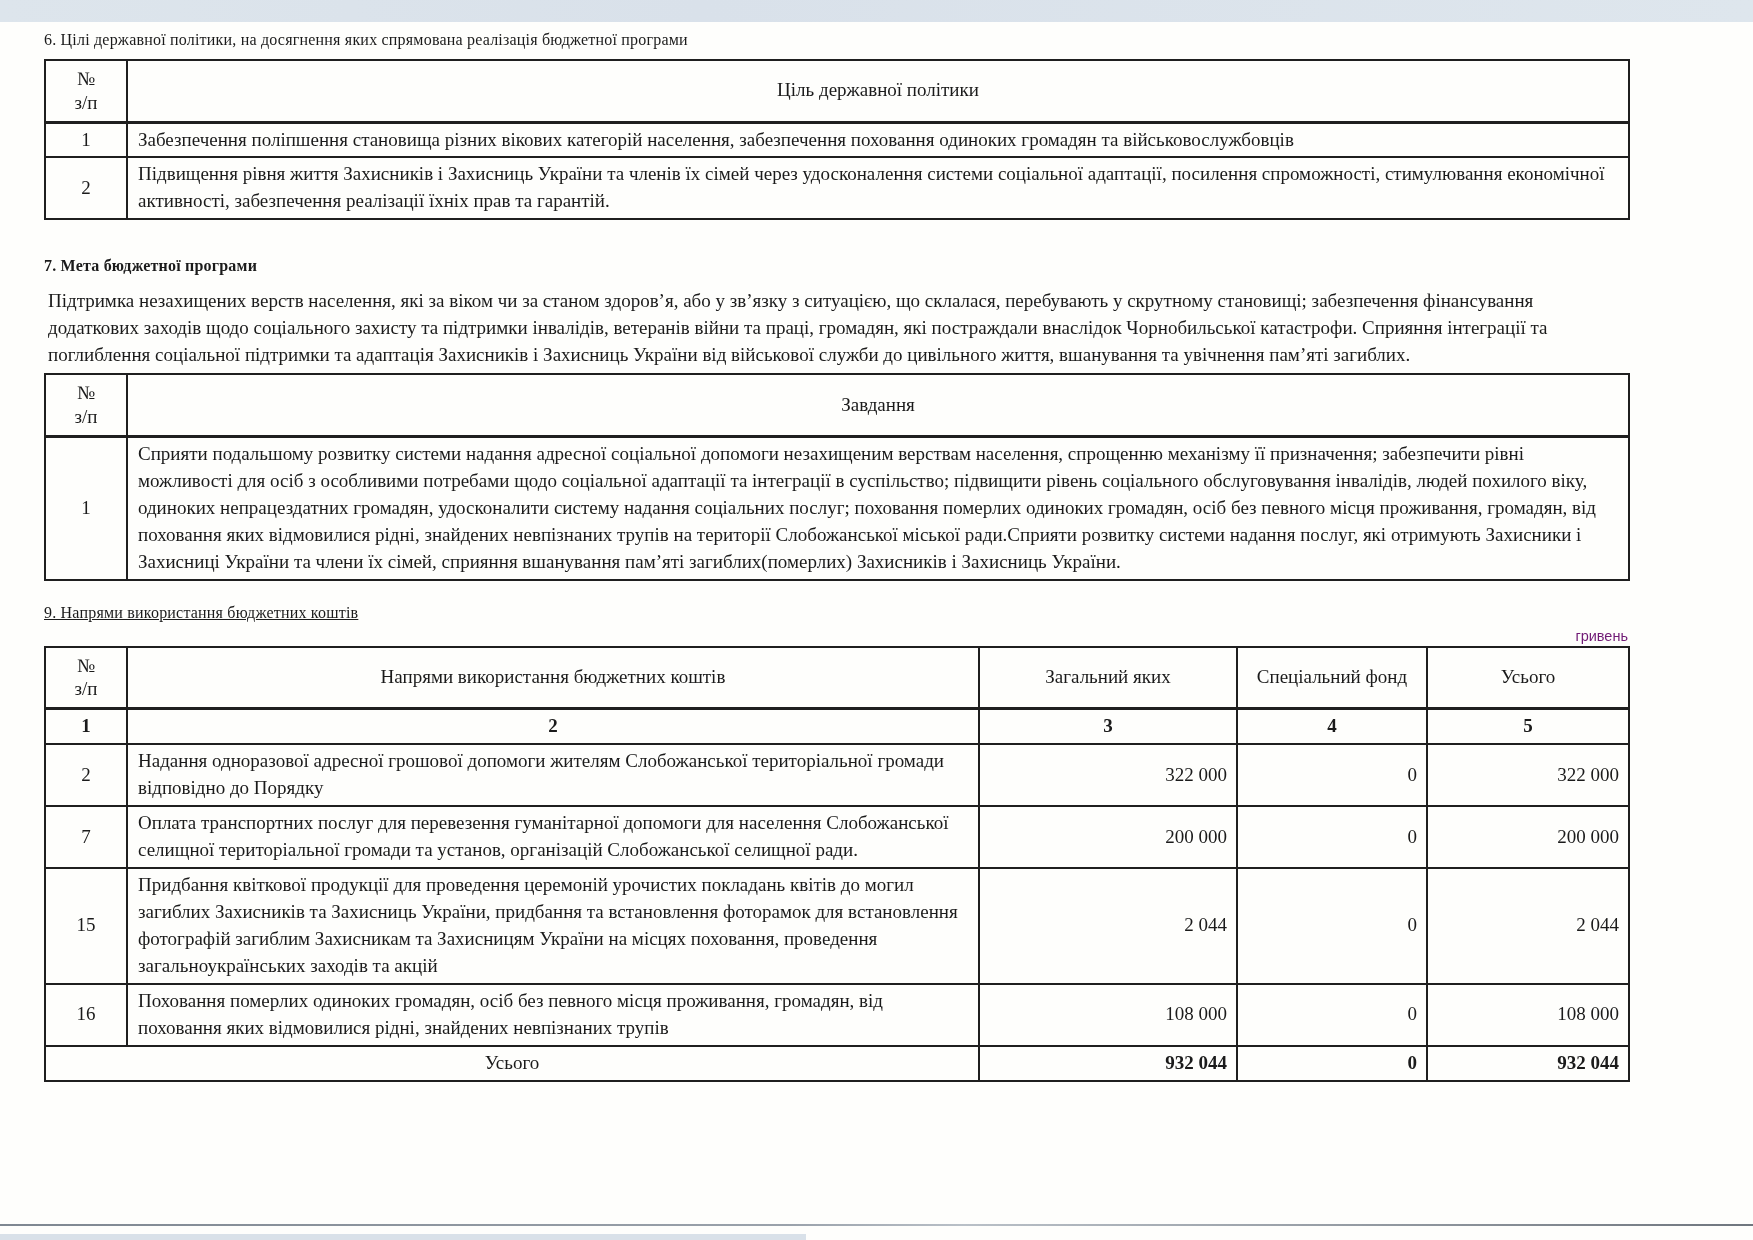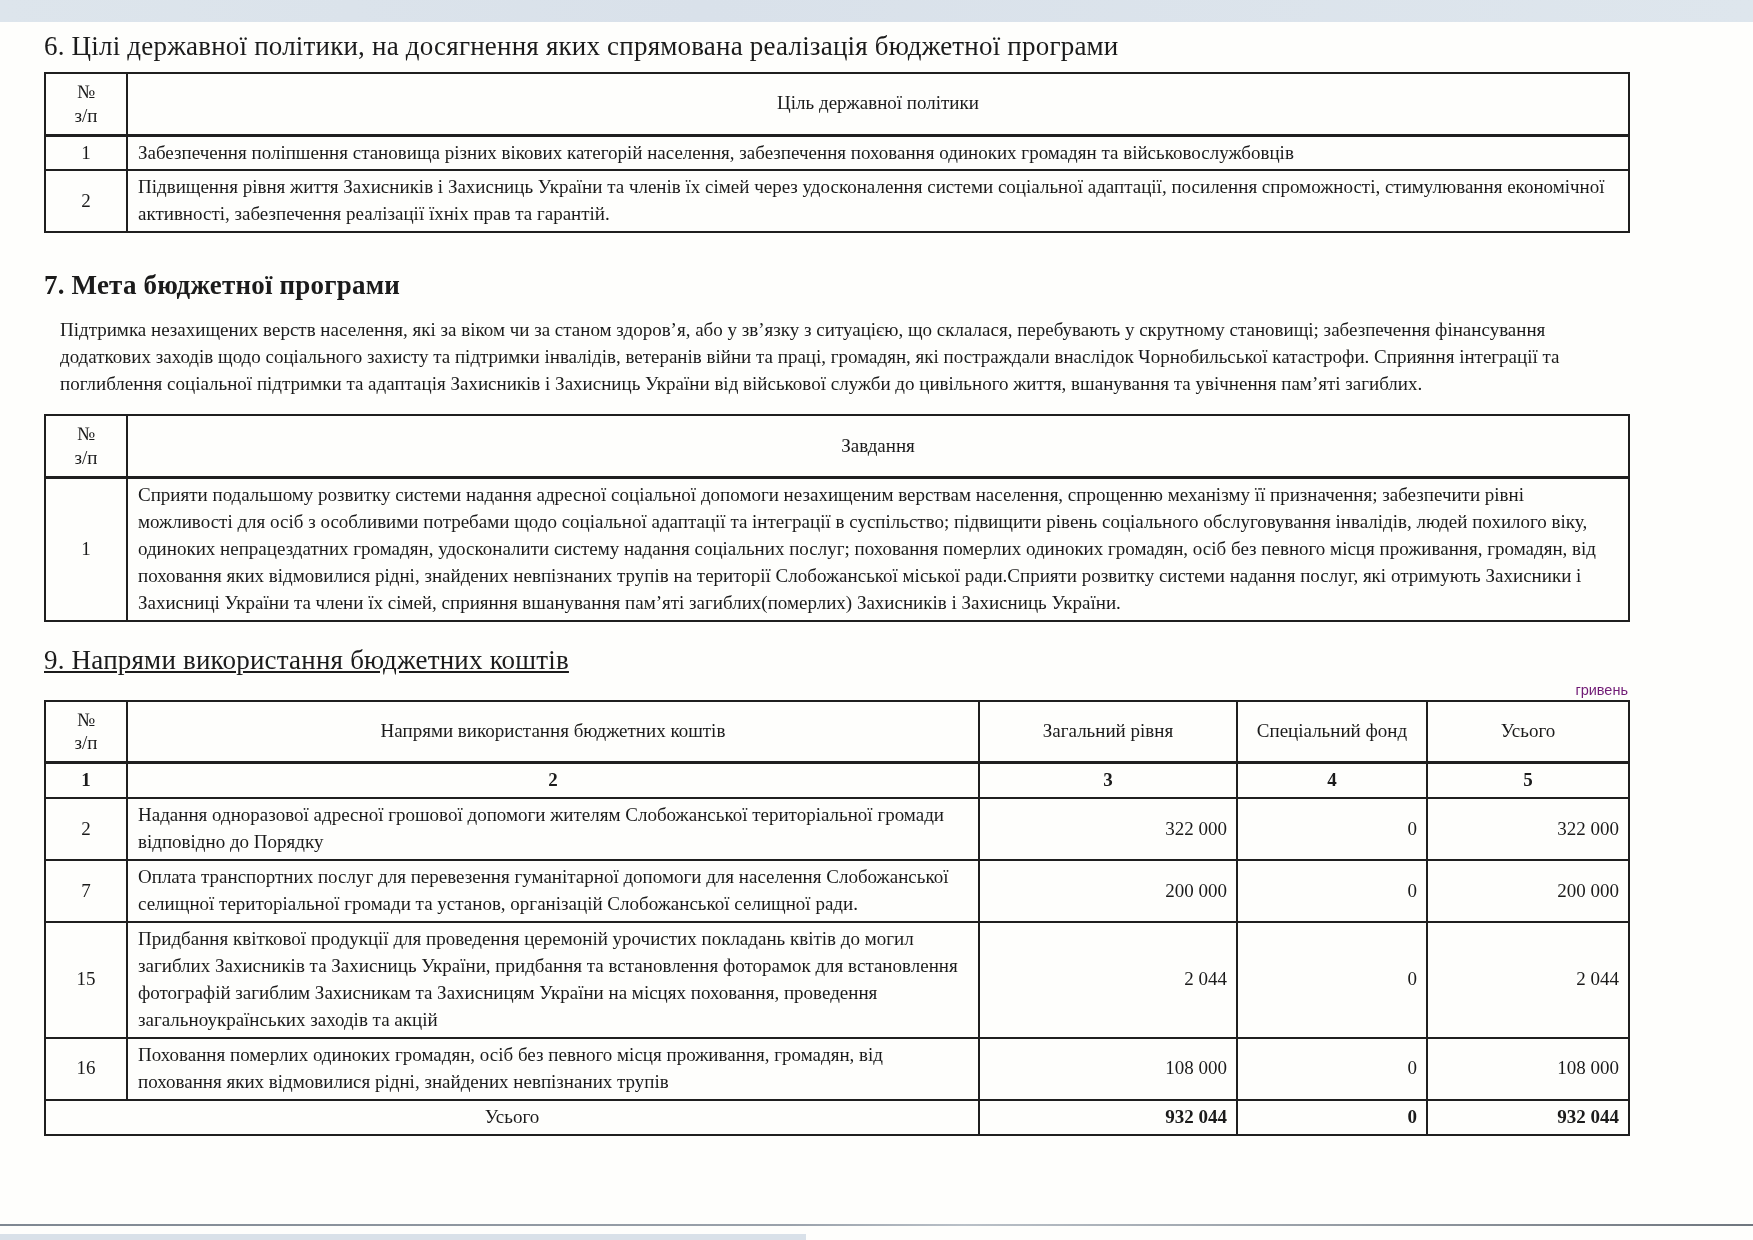--- a/index.html
+++ b/index.html
@@ -19,29 +19,29 @@
     position:absolute; left:0; bottom:14px; width:100%; height:2px;
     background:linear-gradient(90deg,#7e8791 0%,#9aa2ab 45%,#b9c0c7 55%,#6f767e 100%);
   }
   .scan-strip-bottom {
     position:absolute; left:0; bottom:0; width:46%; height:6px;
     background:#cfdae4; opacity:.8;
   }
   .content { position:absolute; top:22px; left:44px; width:1586px; }
 
   .sec-heading {
-    font-size:27px; font-weight:normal; letter-spacing:.2px;
+    font-size:16px; font-weight:normal; letter-spacing:.2px;
     margin:0;
   }
   #h6 { margin:9px 0 10px 0; }
   #h7 { margin:37px 0 13px 0;font-weight:bold; }
   #h8 { margin:30px 0 15px 0; }
   #h9 { margin:23px 0 6px 0;text-decoration:underline; }
 
-  .body-par { font-size:19px; line-height:1.42; margin:16px; text-align:left; }
+  .body-par { font-size:19px; line-height:1.42; margin:4px; text-align:left; }
 
   table.doc { border-collapse:collapse; width:100%; table-layout:fixed; }
   table.doc td {
     border:2px solid #1f1f1f;
     font-size:19px; line-height:1.42;
     padding:3px 10px;
     vertical-align:middle;
     overflow:hidden;
   }
   table.doc .hdr td { text-align:center; border-bottom-width:3px; padding:6px 8px; }
@@ -116,21 +116,21 @@
     <p class="currency">гривень</p>
 
     <table class="doc">
       <tbody>
         <tr class="hdr">
           <td class="numcol numhdr">
             <span>№</span>
             <span>з/п</span>
           </td>
           <td>Напрями використання бюджетних коштів</td>
-          <td class="w-general">Загальний рівня</td>
+          <td class="w-general">Загальний яких</td>
           <td class="w-special">Спеціальний фонд</td>
           <td class="w-total">Усього</td>
         </tr>
         <tr class="colnum-row">
           <td>1</td>
           <td>2</td>
           <td>3</td>
           <td>4</td>
           <td>5</td>
         </tr>

